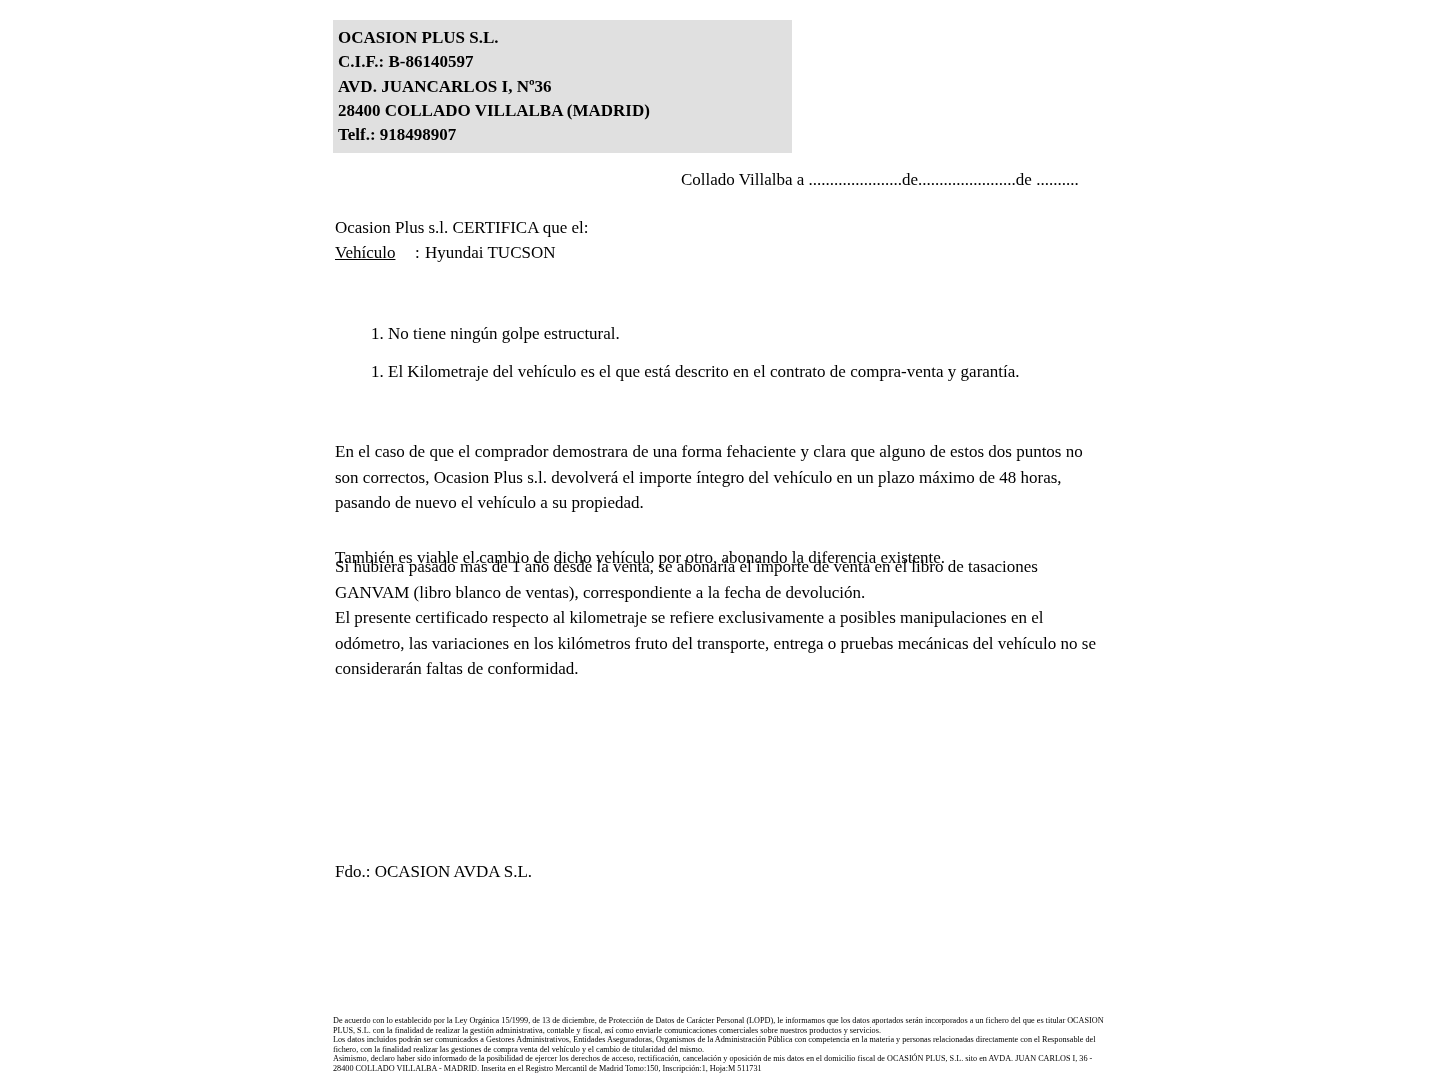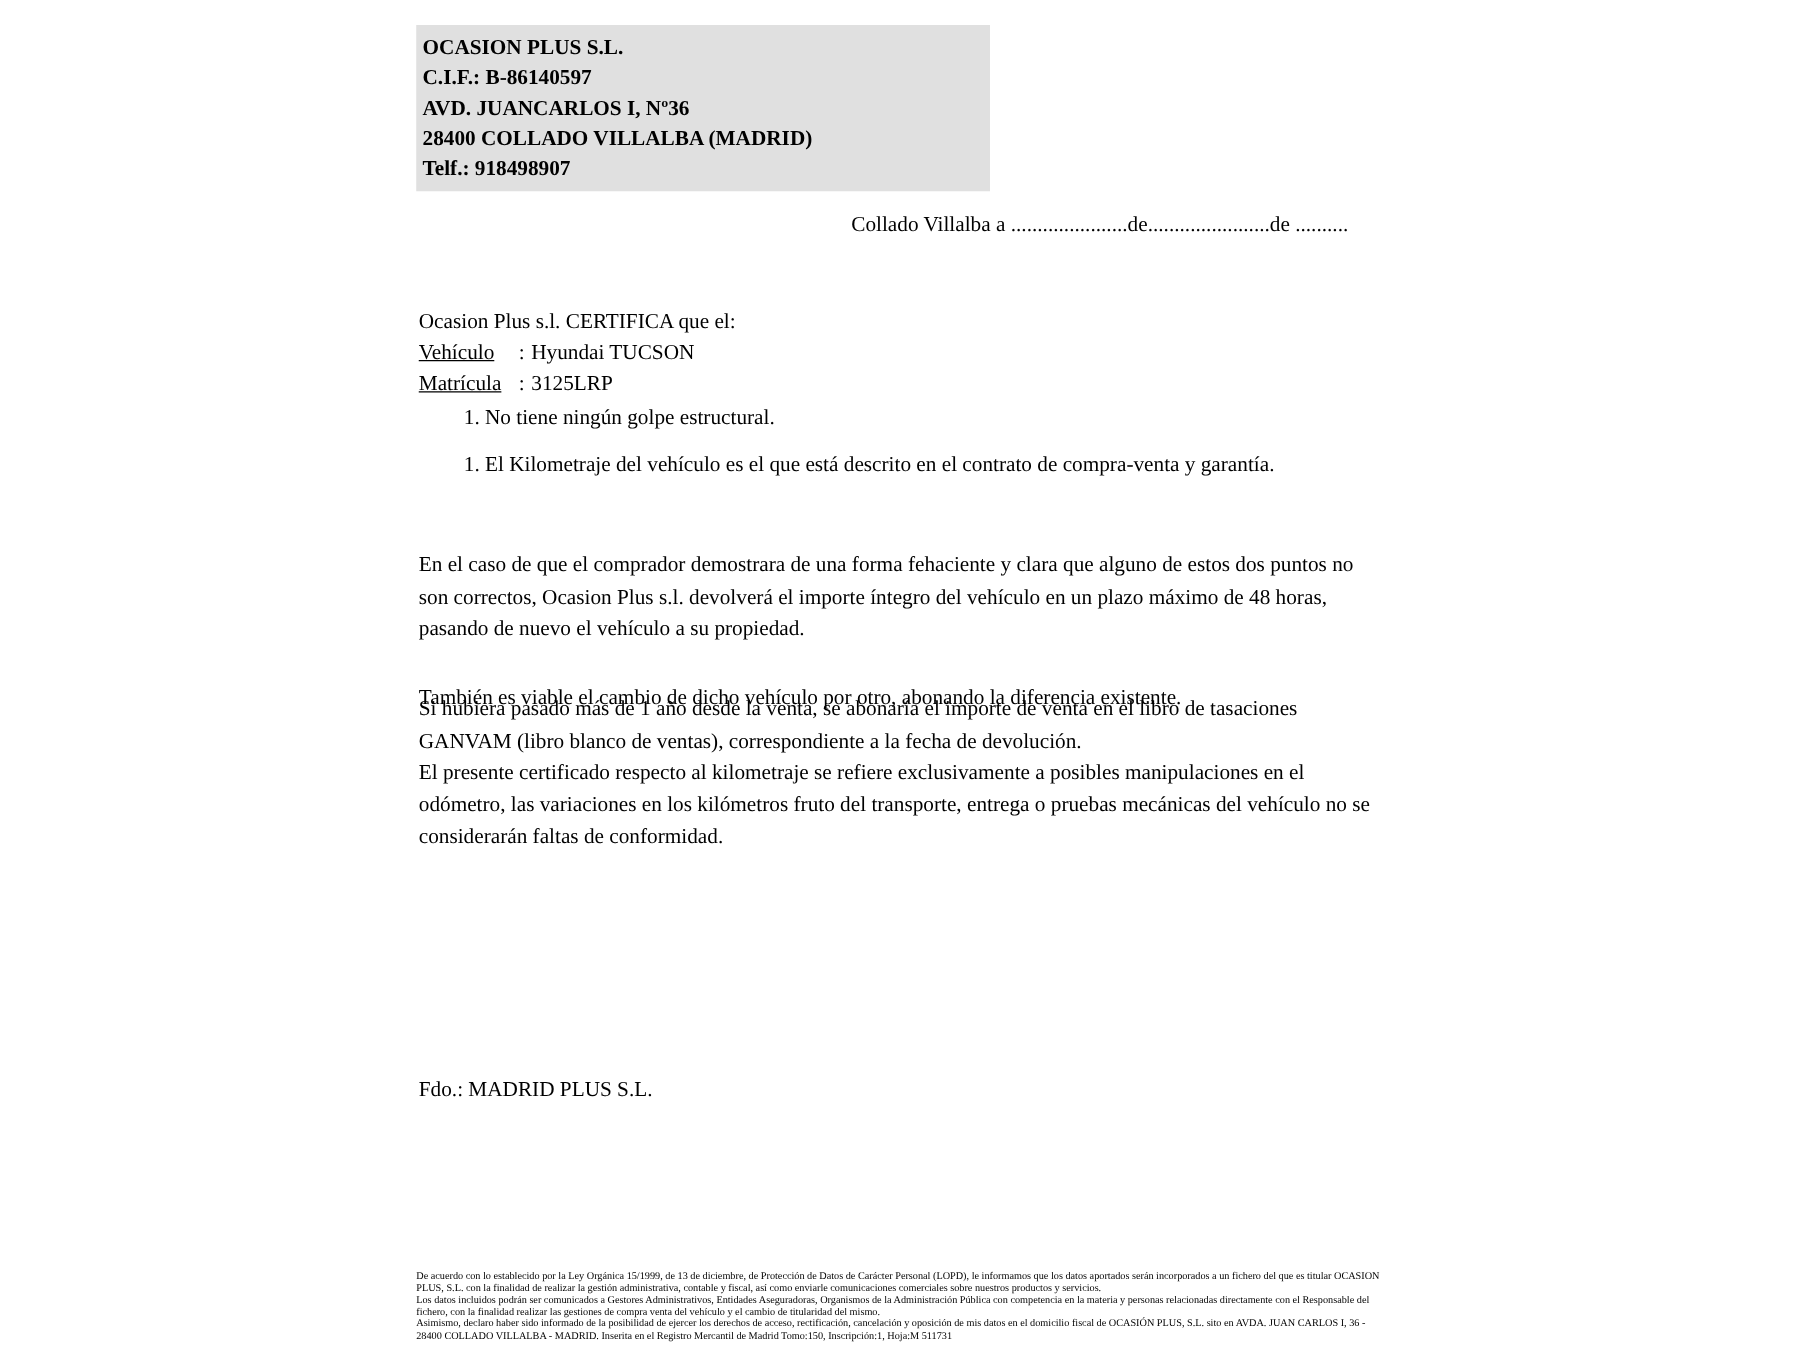--- a/index.html
+++ b/index.html
@@ -55,21 +55,20 @@
   
   .certifica {
     position: absolute;
     left: 335px;
     top: 215px;
     font-size: 17px;
   }
   .certifica-intro {
     line-height: 25px;
     white-space: nowrap;
-    margin-top: 29px;
   }
   .field-row {
     line-height: 25px;
     white-space: nowrap;
     display: block;
   }
   .field-label {
     text-decoration: underline;
     display: inline-block;
     width: 80px;
@@ -143,34 +142,31 @@
     <div class="letterhead-line">Telf.: 918498907</div>
   </div>
 
   <div class="date-line">Collado Villalba a ......................de.......................de ..........</div>
 
   <div class="certifica">
     <div class="certifica-intro">Ocasion Plus s.l. CERTIFICA que el:</div>
     <div class="field-row">
       <span class="field-label">Vehículo</span><span class="field-sep">:</span><span class="field-value">Hyundai TUCSON</span>
     </div>
-    <div class="field-row">
-      <span class="field-label">Matrícula</span><span class="field-sep">:</span><span class="field-value">3125LRP</span>
-    </div>
   </div>
 
   <div class="point point-1">1. No tiene ningún golpe estructural.</div>
   <div class="point point-2">1. El Kilometraje del vehículo es el que está descrito en el contrato de compra-venta y garantía.</div>
 
   <div class="para para-1">En el caso de que el comprador demostrara de una forma fehaciente y clara que alguno de estos dos puntos no son correctos, Ocasion Plus s.l. devolverá el importe íntegro del vehículo en un plazo máximo de 48 horas, pasando de nuevo el vehículo a su propiedad.</div>
   <div class="para para-2">También es viable el cambio de dicho vehículo por otro, abonando la diferencia existente.</div>
   <div class="para para-3">Si hubiera pasado más de 1 año desde la venta, se abonaría el importe de venta en el libro de tasaciones GANVAM (libro blanco de ventas), correspondiente a la fecha de devolución.</div>
   <div class="para para-4">El presente certificado respecto al kilometraje se refiere exclusivamente a posibles manipulaciones en el odómetro, las variaciones en los kilómetros fruto del transporte, entrega o pruebas mecánicas del vehículo no se considerarán faltas de conformidad.</div>
 
-  <div class="signature">Fdo.: MADRID PLUS S.L.</div>
+  <div class="signature">Fdo.: OCASION AVDA S.L.</div>
 
   <div class="legal">
     <p>De acuerdo con lo establecido por la Ley Orgánica 15/1999, de 13 de diciembre, de Protección de Datos de Carácter Personal (LOPD), le informamos que los datos aportados serán incorporados a un fichero del que es titular OCASION PLUS, S.L. con la finalidad de realizar la gestión administrativa, contable y fiscal, así como enviarle comunicaciones comerciales sobre nuestros productos y servicios.</p>
     <p>Los datos incluidos podrán ser comunicados a Gestores Administrativos, Entidades Aseguradoras, Organismos de la Administración Pública con competencia en la materia y personas relacionadas directamente con el Responsable del fichero, con la finalidad realizar las gestiones de compra venta del vehículo y el cambio de titularidad del mismo.</p>
     <p>Asimismo, declaro haber sido informado de la posibilidad de ejercer los derechos de acceso, rectificación, cancelación y oposición de mis datos en el domicilio fiscal de OCASIÓN PLUS, S.L. sito en AVDA. JUAN CARLOS I, 36 - 28400 COLLADO VILLALBA - MADRID. Inserita en el Registro Mercantil de Madrid Tomo:150, Inscripción:1, Hoja:M 511731</p>
   </div>
 
 </div>
 
 </body></html>

